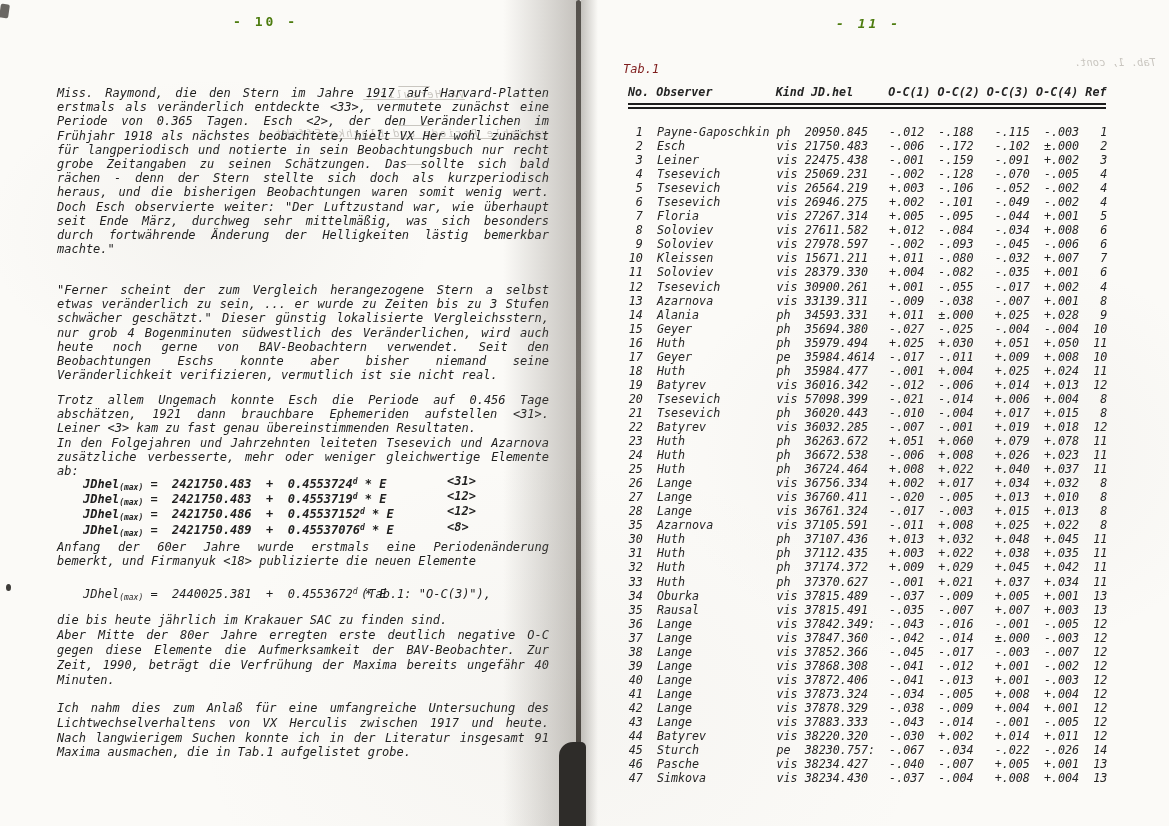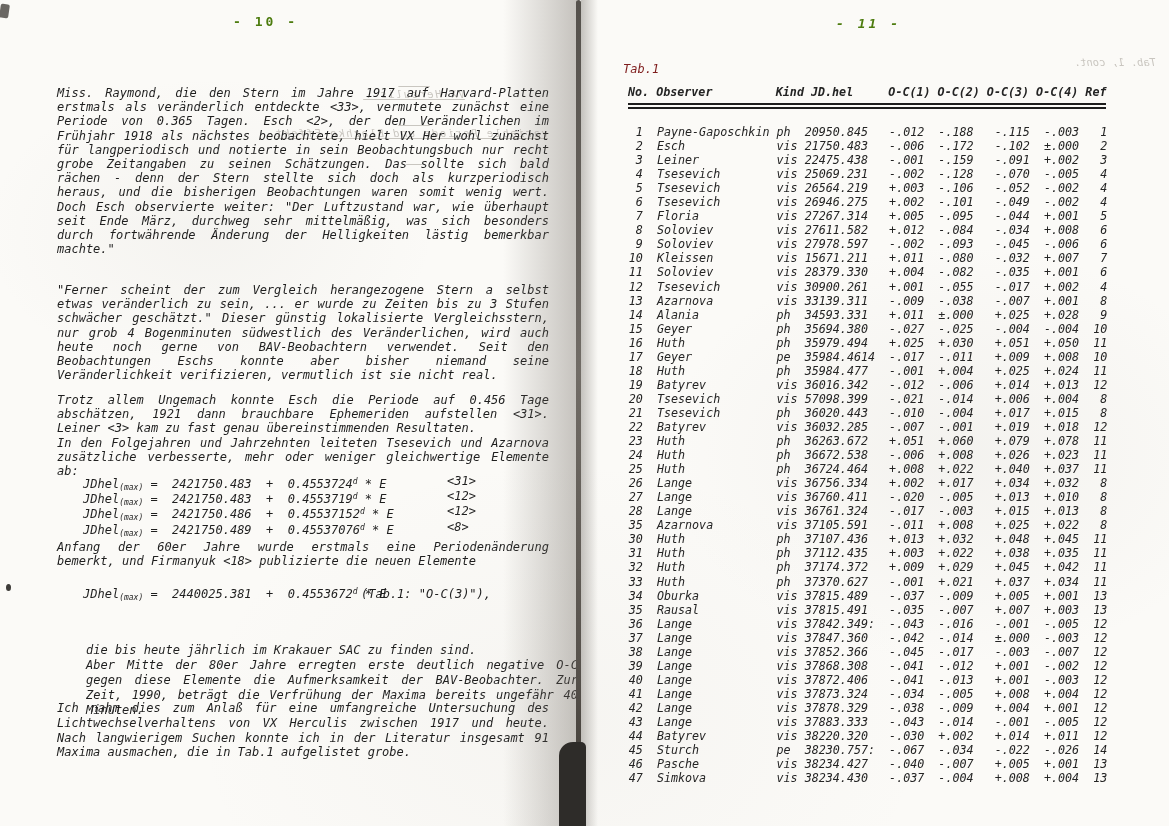--- a/index.html
+++ b/index.html
@@ -32,22 +32,22 @@
   .bleed{position:absolute;transform:scaleX(-1);color:#b9b5ae;opacity:.75;
     filter:blur(.4px);font-style:italic;white-space:pre;}
   .bleed.title{left:280px;top:62px;width:268px;font-size:10.5px;line-height:13px;
     letter-spacing:1.5px;text-align:center;text-decoration:underline;}
   .bleed.cont{left:1032px;top:56px;width:124px;font-size:10.5px;}
   
   .block{position:absolute;left:57px;width:492px;font-style:italic;font-size:12px;line-height:14.2px;}
   .tline{text-align:justify;text-align-last:justify;}
   .tline.short{text-align-last:left;}
   #p1{top:86px;} #p2{top:283px;} #p3{top:393px;}
-  #p4{top:540px;} #p5{top:643px;line-height:15px;margin-left:29px;} #p6{top:701px;line-height:14.8px;}
-  #formulas{position:absolute;left:83px;top:474px;width:462px;font-style:italic;font-size:12px;line-height:15.2px;}
+  #p4{top:540px;} #p5{top:613px;line-height:15px;} #p6{top:701px;line-height:14.8px;}
+  #formulas{position:absolute;left:83px;top:474px;width:462px;font-style:italic;font-size:12px;line-height:15.2px;font-weight:bold;}
   .f-line{position:relative;white-space:pre;height:15.2px;}
   .f-ref{position:absolute;left:364px;top:0;}
   #formula2{position:absolute;left:55px;top:587px;width:500px;font-style:italic;font-size:12px;margin-left:28px;}
   #formula2 .f-note{position:absolute;left:278px;top:0;}
   .sub{font-size:8px;vertical-align:-2px;}
   .sup{font-size:8px;vertical-align:4px;}
   .pre{white-space:pre;}
   
   #tab-label{position:absolute;left:623px;top:62px;font-style:italic;font-size:12px;color:#7f1d1d;}
   #table{position:absolute;left:628px;top:86px;width:480px;font-style:italic;font-size:11.7px;color:#242424;}

